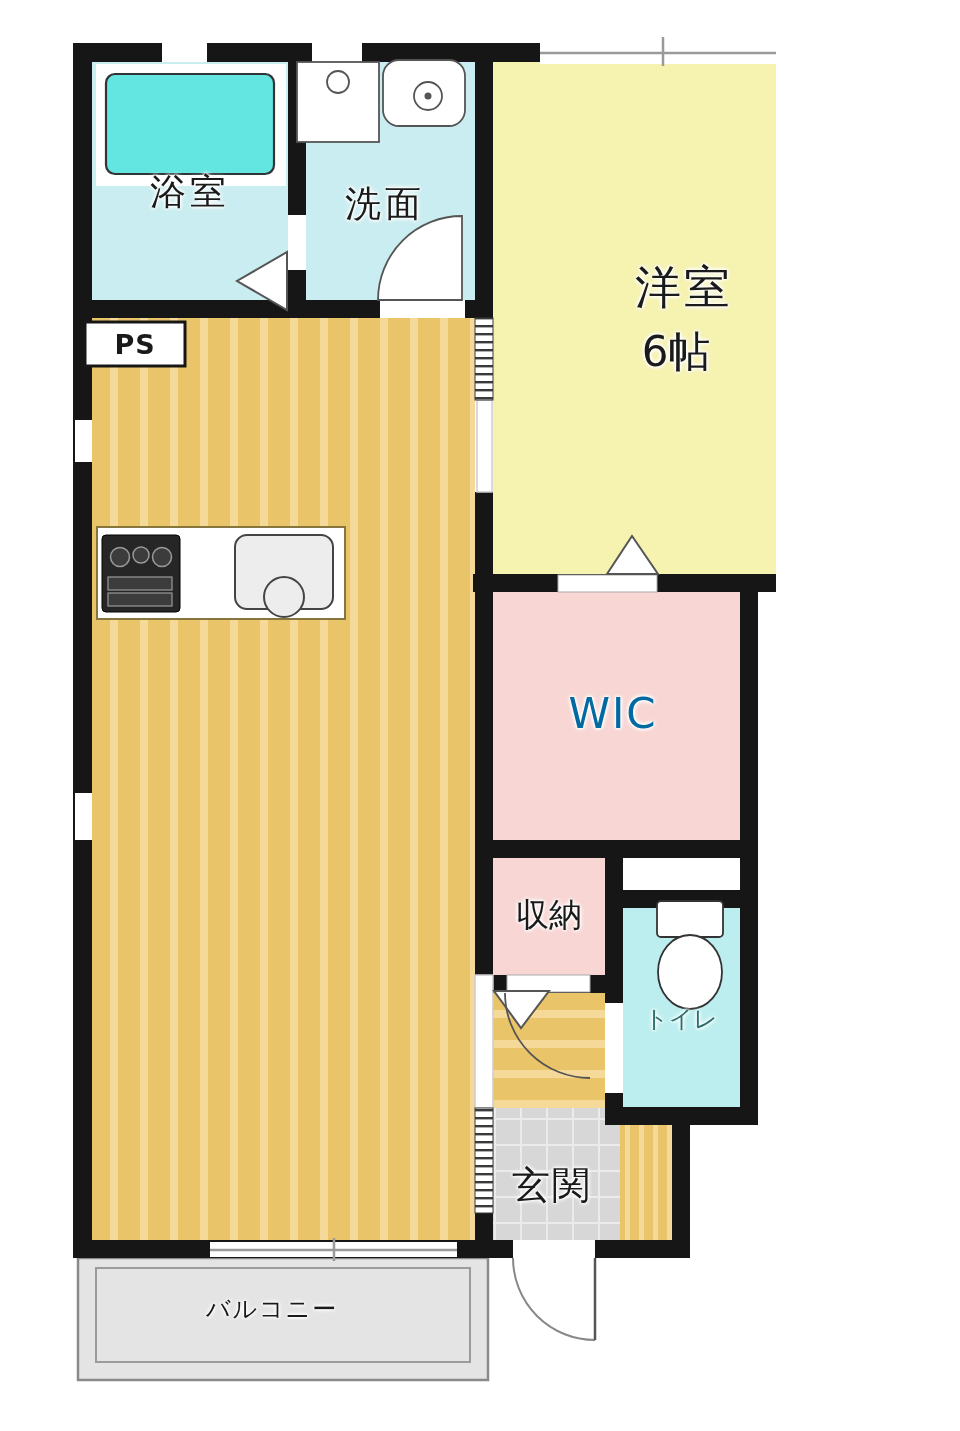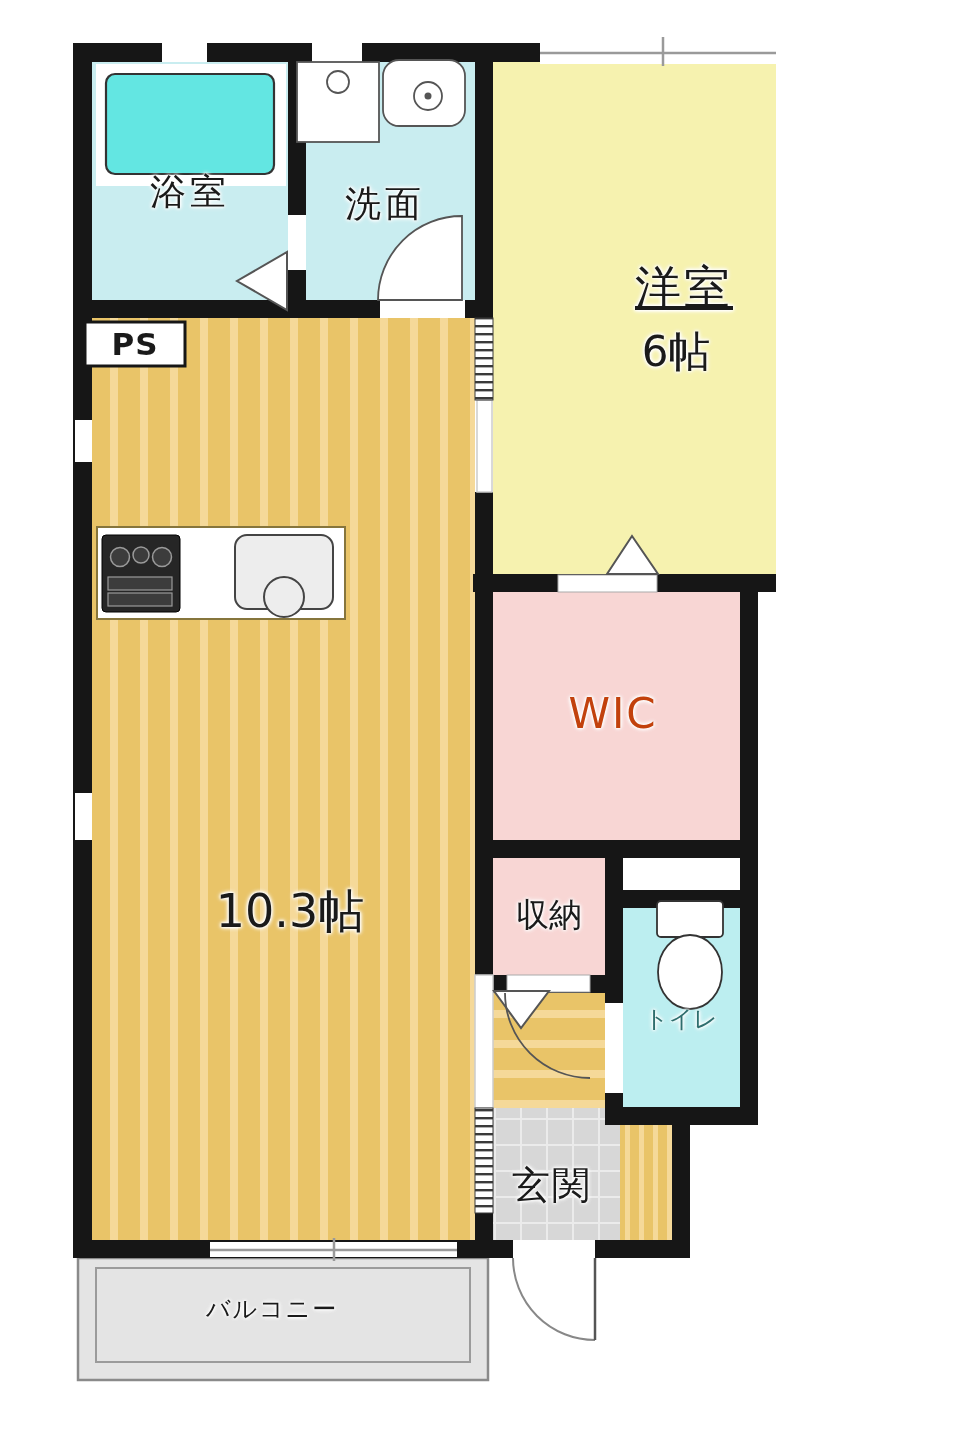--- a/index.html
+++ b/index.html
@@ -158,23 +158,22 @@
 
     <rect x="657" y="901" width="66" height="36" rx="4" fill="#ffffff" stroke="#333333" stroke-width="1.8"></rect>
     <ellipse cx="690" cy="972" rx="32" ry="37" fill="#ffffff" stroke="#333333" stroke-width="1.8"></ellipse>
 
     <rect x="85" y="322" width="100" height="44" fill="#ffffff" stroke="#161616" stroke-width="3"></rect>
   </g>
 </svg>
 
 <div class="lbl" style="left:190px;top:192px;font-size:36px;letter-spacing:4px;">浴室</div>
 <div class="lbl" style="left:385px;top:204px;font-size:36px;letter-spacing:4px;">洗面</div>
-<div class="lbl" style="left:135px;top:344px;font-size:31px;font-weight:bold;letter-spacing:1px;">PS</div>
-<div class="lbl" style="left:684px;top:287px;font-size:46px;letter-spacing:3px;text-decoration:underline;">洋室</div>
+<div class="lbl" style="left:135px;top:344px;font-size:27px;font-weight:bold;letter-spacing:1px;">PS</div>
+<div class="lbl" style="left:684px;top:287px;font-size:46px;letter-spacing:3px;">洋室</div>
 <div class="lbl" style="left:676px;top:352px;font-size:42px;text-align:center;">6帖</div>
-<div class="lbl" style="left:290px;top:911px;font-size:46px;">10.3帖</div>
-<div class="lbl" style="left:613px;top:714px;font-size:42px;letter-spacing:2px;color:#c2410c;">WIC</div>
+<div class="lbl" style="left:613px;top:714px;font-size:42px;letter-spacing:2px;color:#0369a1;">WIC</div>
 <div class="lbl" style="left:549px;top:914px;font-size:33px;">収納</div>
 <div class="lbl lbl-teal" style="left:681px;top:1019px;font-size:24px;">トイレ</div>
 <div class="lbl" style="left:552px;top:1185px;font-size:38px;letter-spacing:2px;text-align:center;">玄関</div>
 <div class="lbl" style="left:272px;top:1309px;font-size:24px;letter-spacing:2px;">バルコニー</div>
 
 </div>
 
 </body></html>

